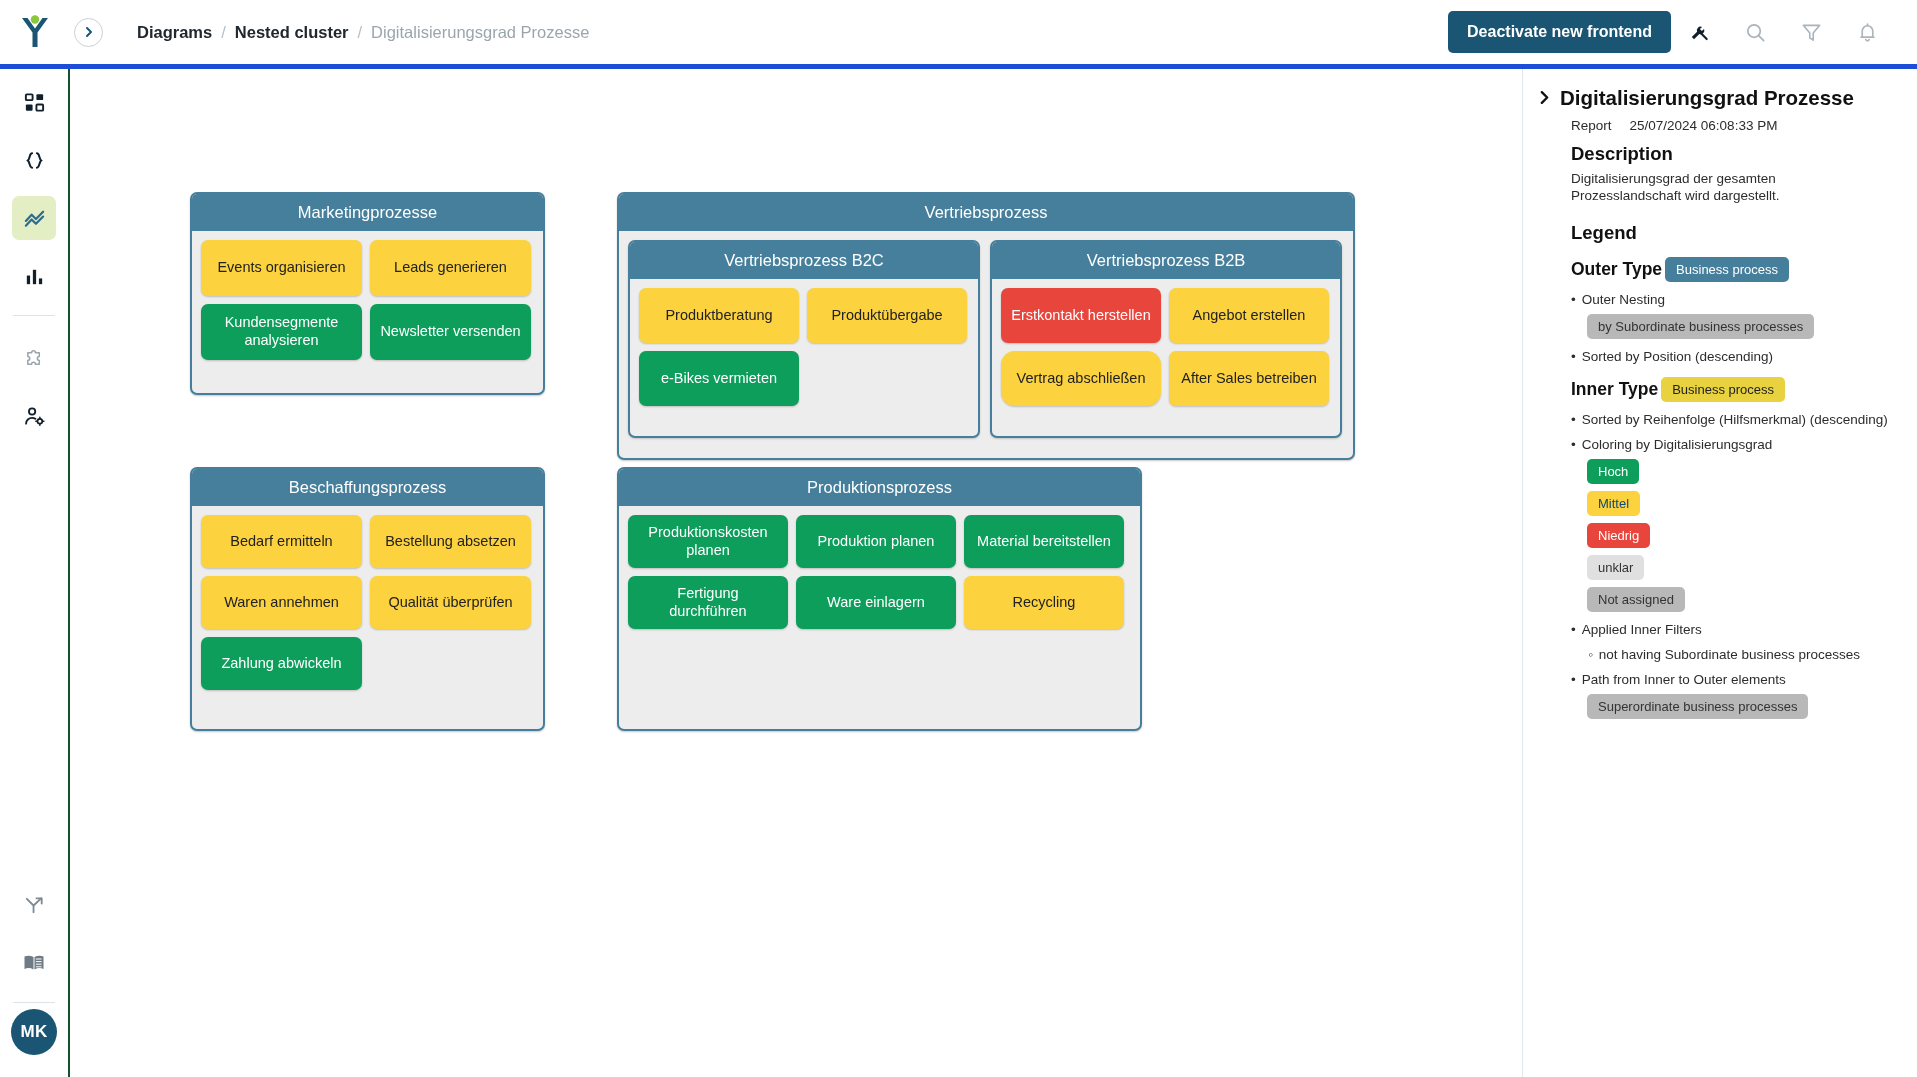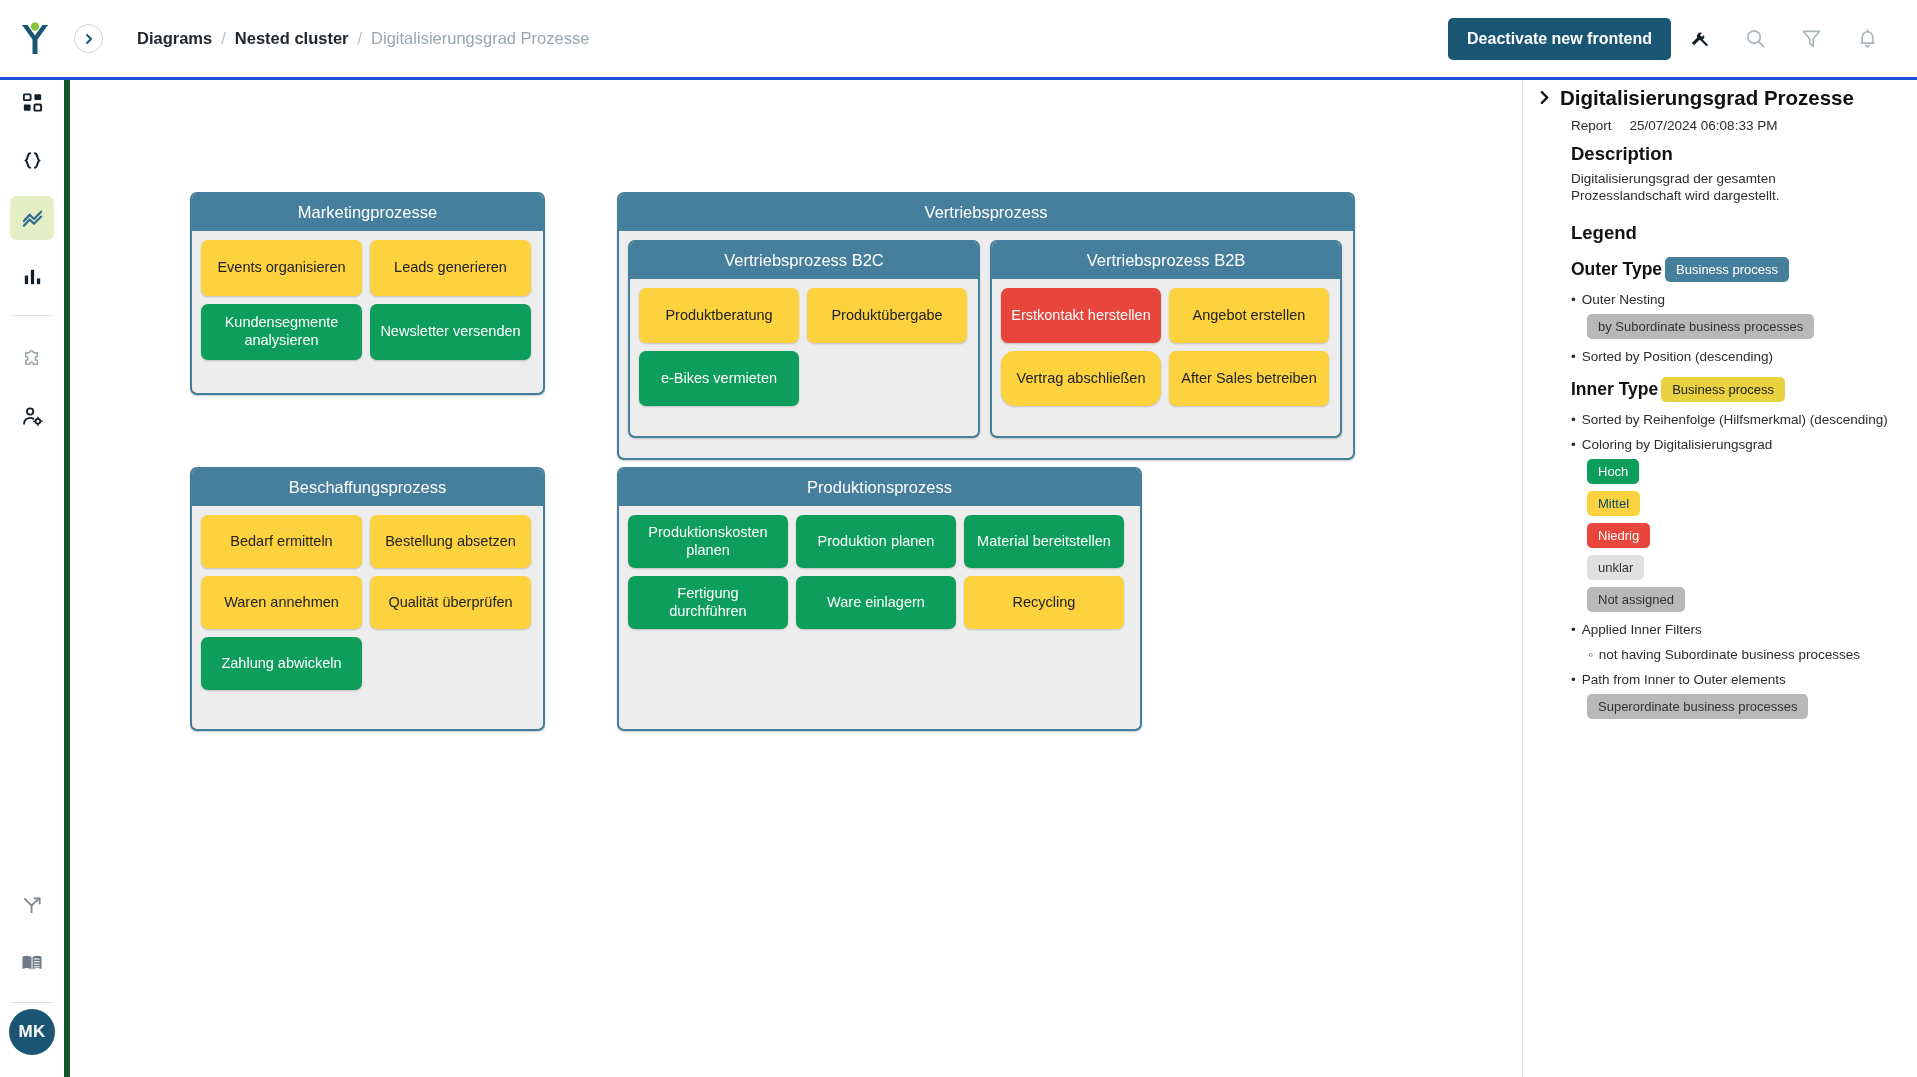--- a/index.html
+++ b/index.html
@@ -7,23 +7,23 @@
     width: 1917px; height: 1077px;
     font-family: "Liberation Sans", sans-serif;
     background: #ffffff;
     overflow: hidden;
     color: #1a1a1a;
   }
   #app { position: relative; width: 1917px; height: 1077px; }
 
   
   .topbar {
-    position: absolute; top: 0; left: 0; width: 1917px; height: 80px;
+    position: absolute; top: 0; left: 0; width: 1917px; height: 69px;
     background: #ffffff;
-    border-bottom: 3px solid #1d4ed8;
+    border-bottom: 5px solid #1d4ed8;
     display: flex; align-items: center;
     z-index: 30;
   }
   .logo-cell {
     width: 70px; height: 69px;
     display: flex; align-items: center; justify-content: center;
   }
   .collapse-btn {
     width: 29px; height: 29px; border-radius: 50%;
     border: 1px solid #c9d2d8; background: #fff;
@@ -53,21 +53,21 @@
   }
   .icon-btn {
     width: 56px; height: 56px;
     display: flex; align-items: center; justify-content: center;
     cursor: pointer; background: none; border: none;
   }
 
   
   .leftrail {
     position: absolute; top: 69px; left: 0; width: 70px; height: 1008px;
-    background: #ffffff; border-right: 6px solid #14532d;
+    background: #ffffff; border-right: 2px solid #14532d;
     display: flex; flex-direction: column; align-items: center;
     z-index: 20;
   }
   .rail-item {
     width: 44px; height: 44px; margin-top: 14px;
     display: flex; align-items: center; justify-content: center;
     border-radius: 7px; cursor: pointer;
   }
   .rail-item.first { margin-top: 11px; }
   .rail-item.active { background: #e4eec4; }

